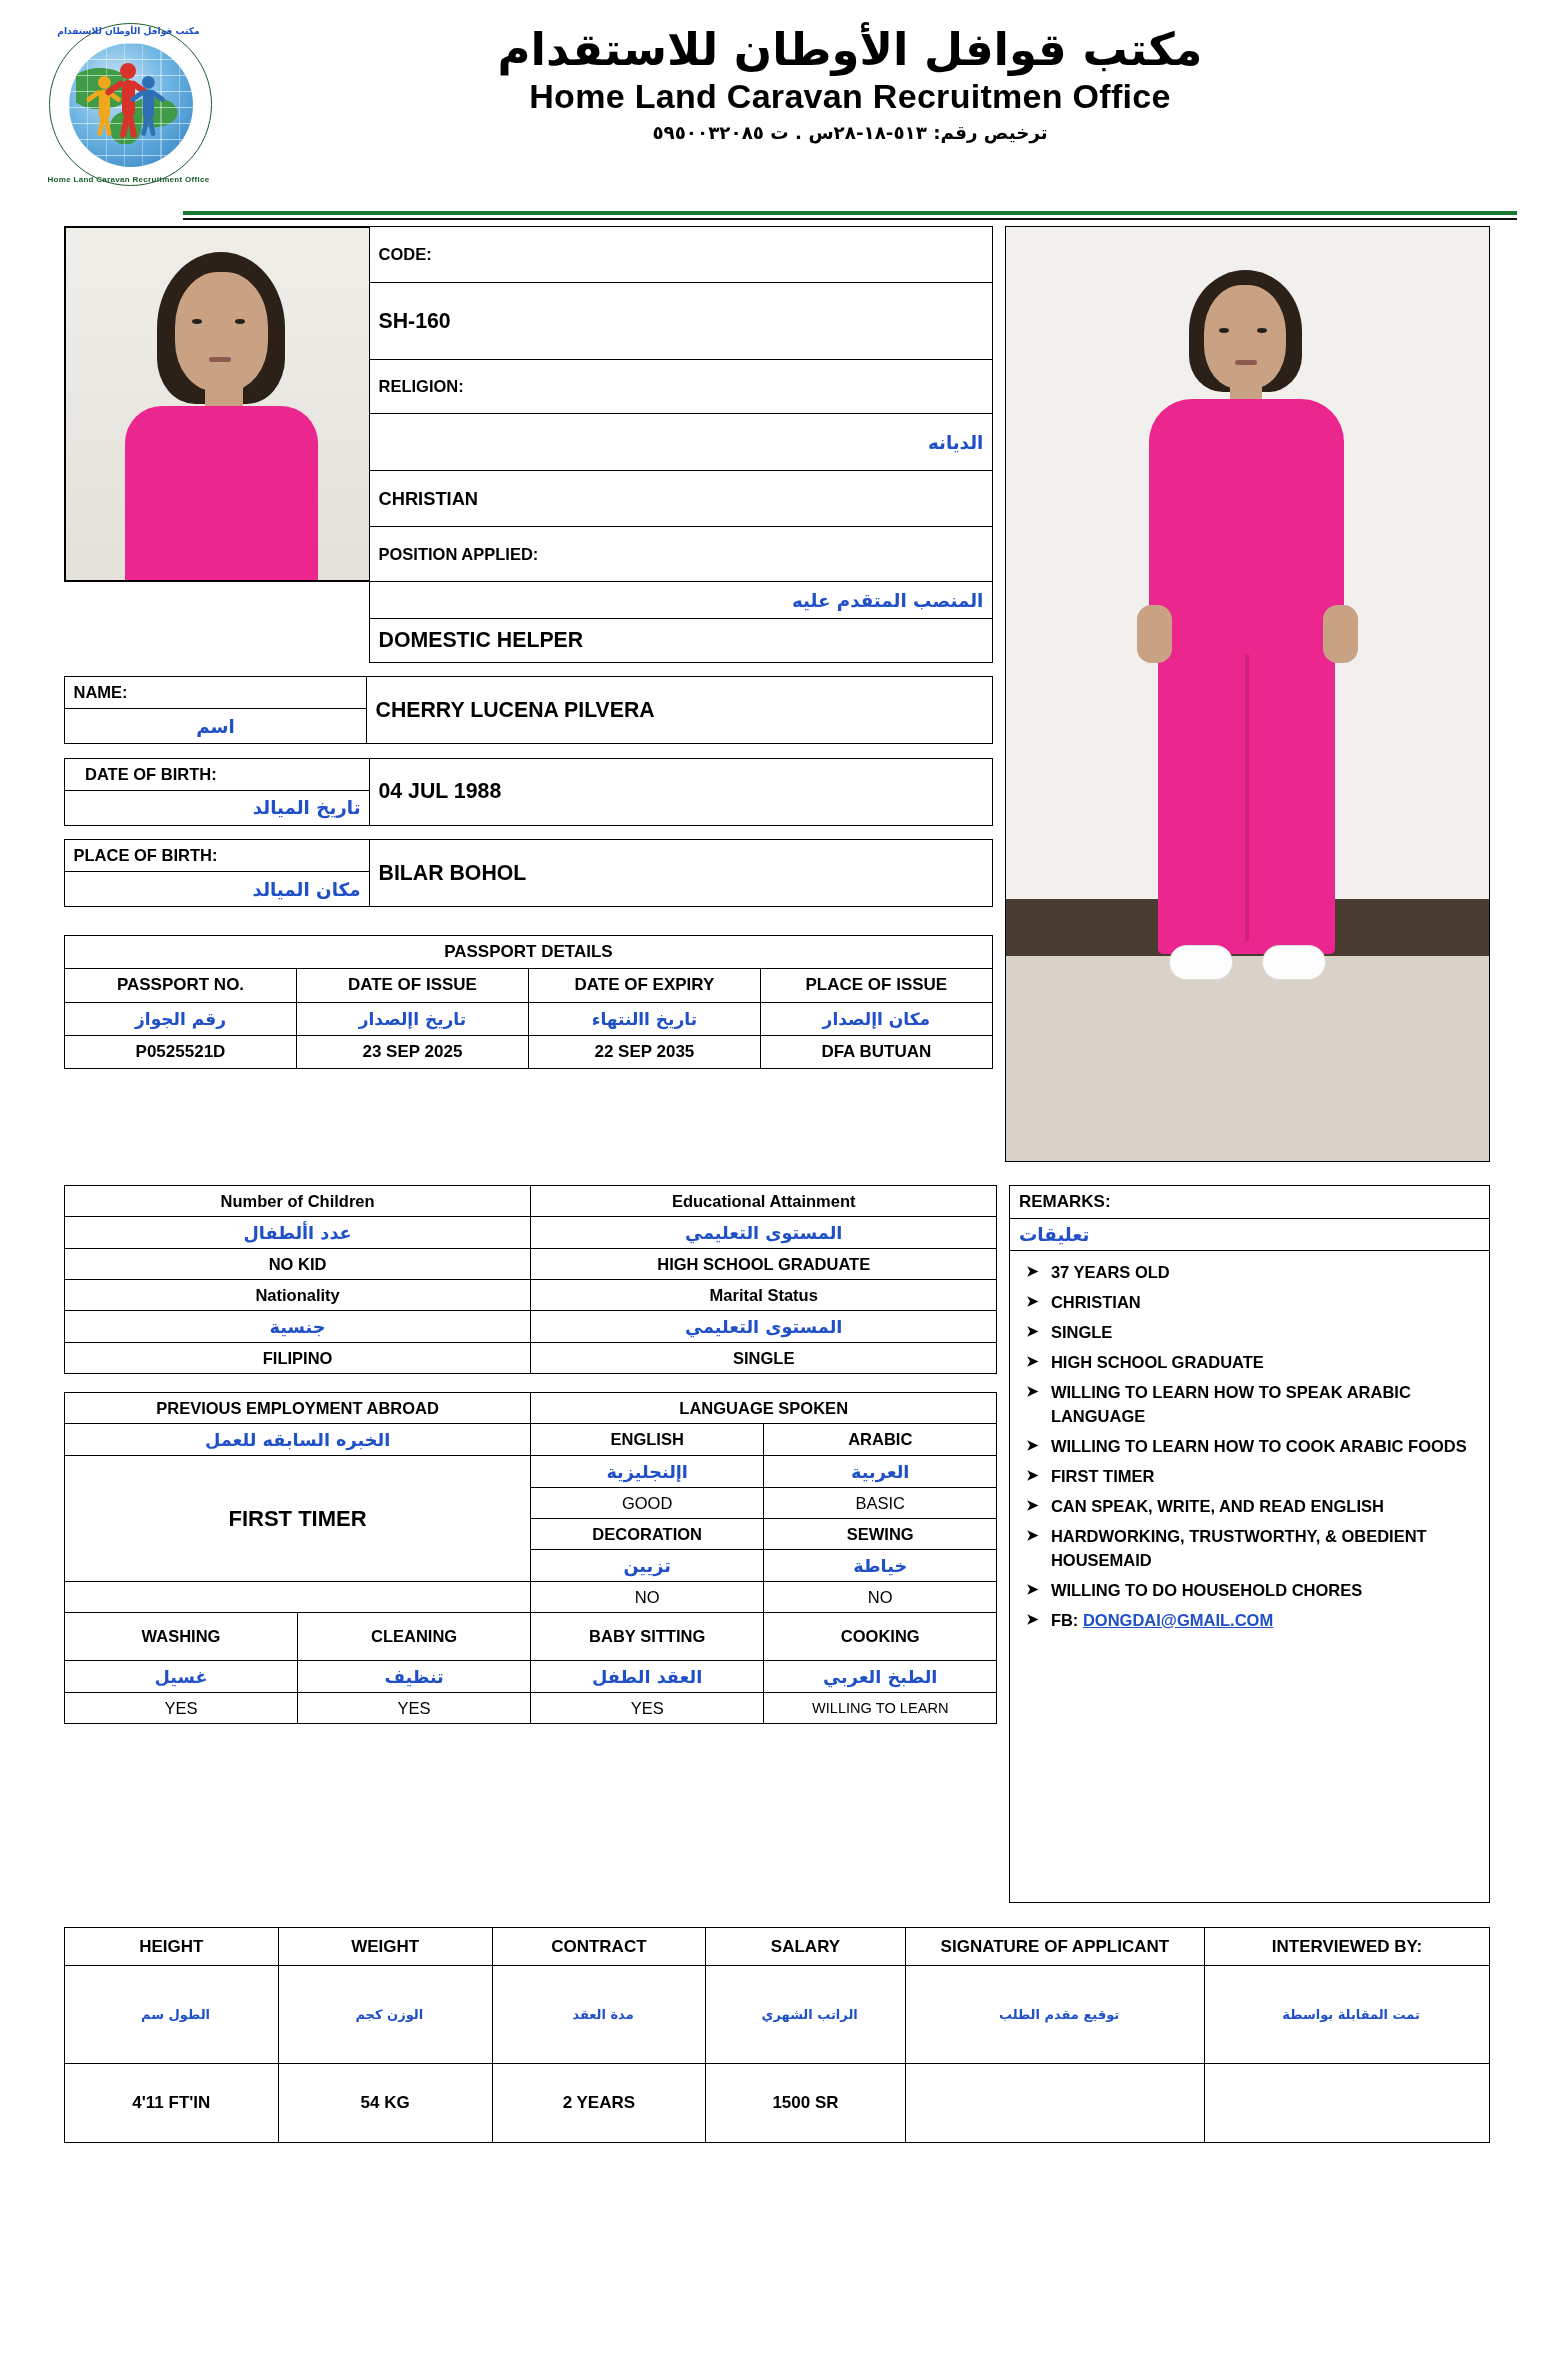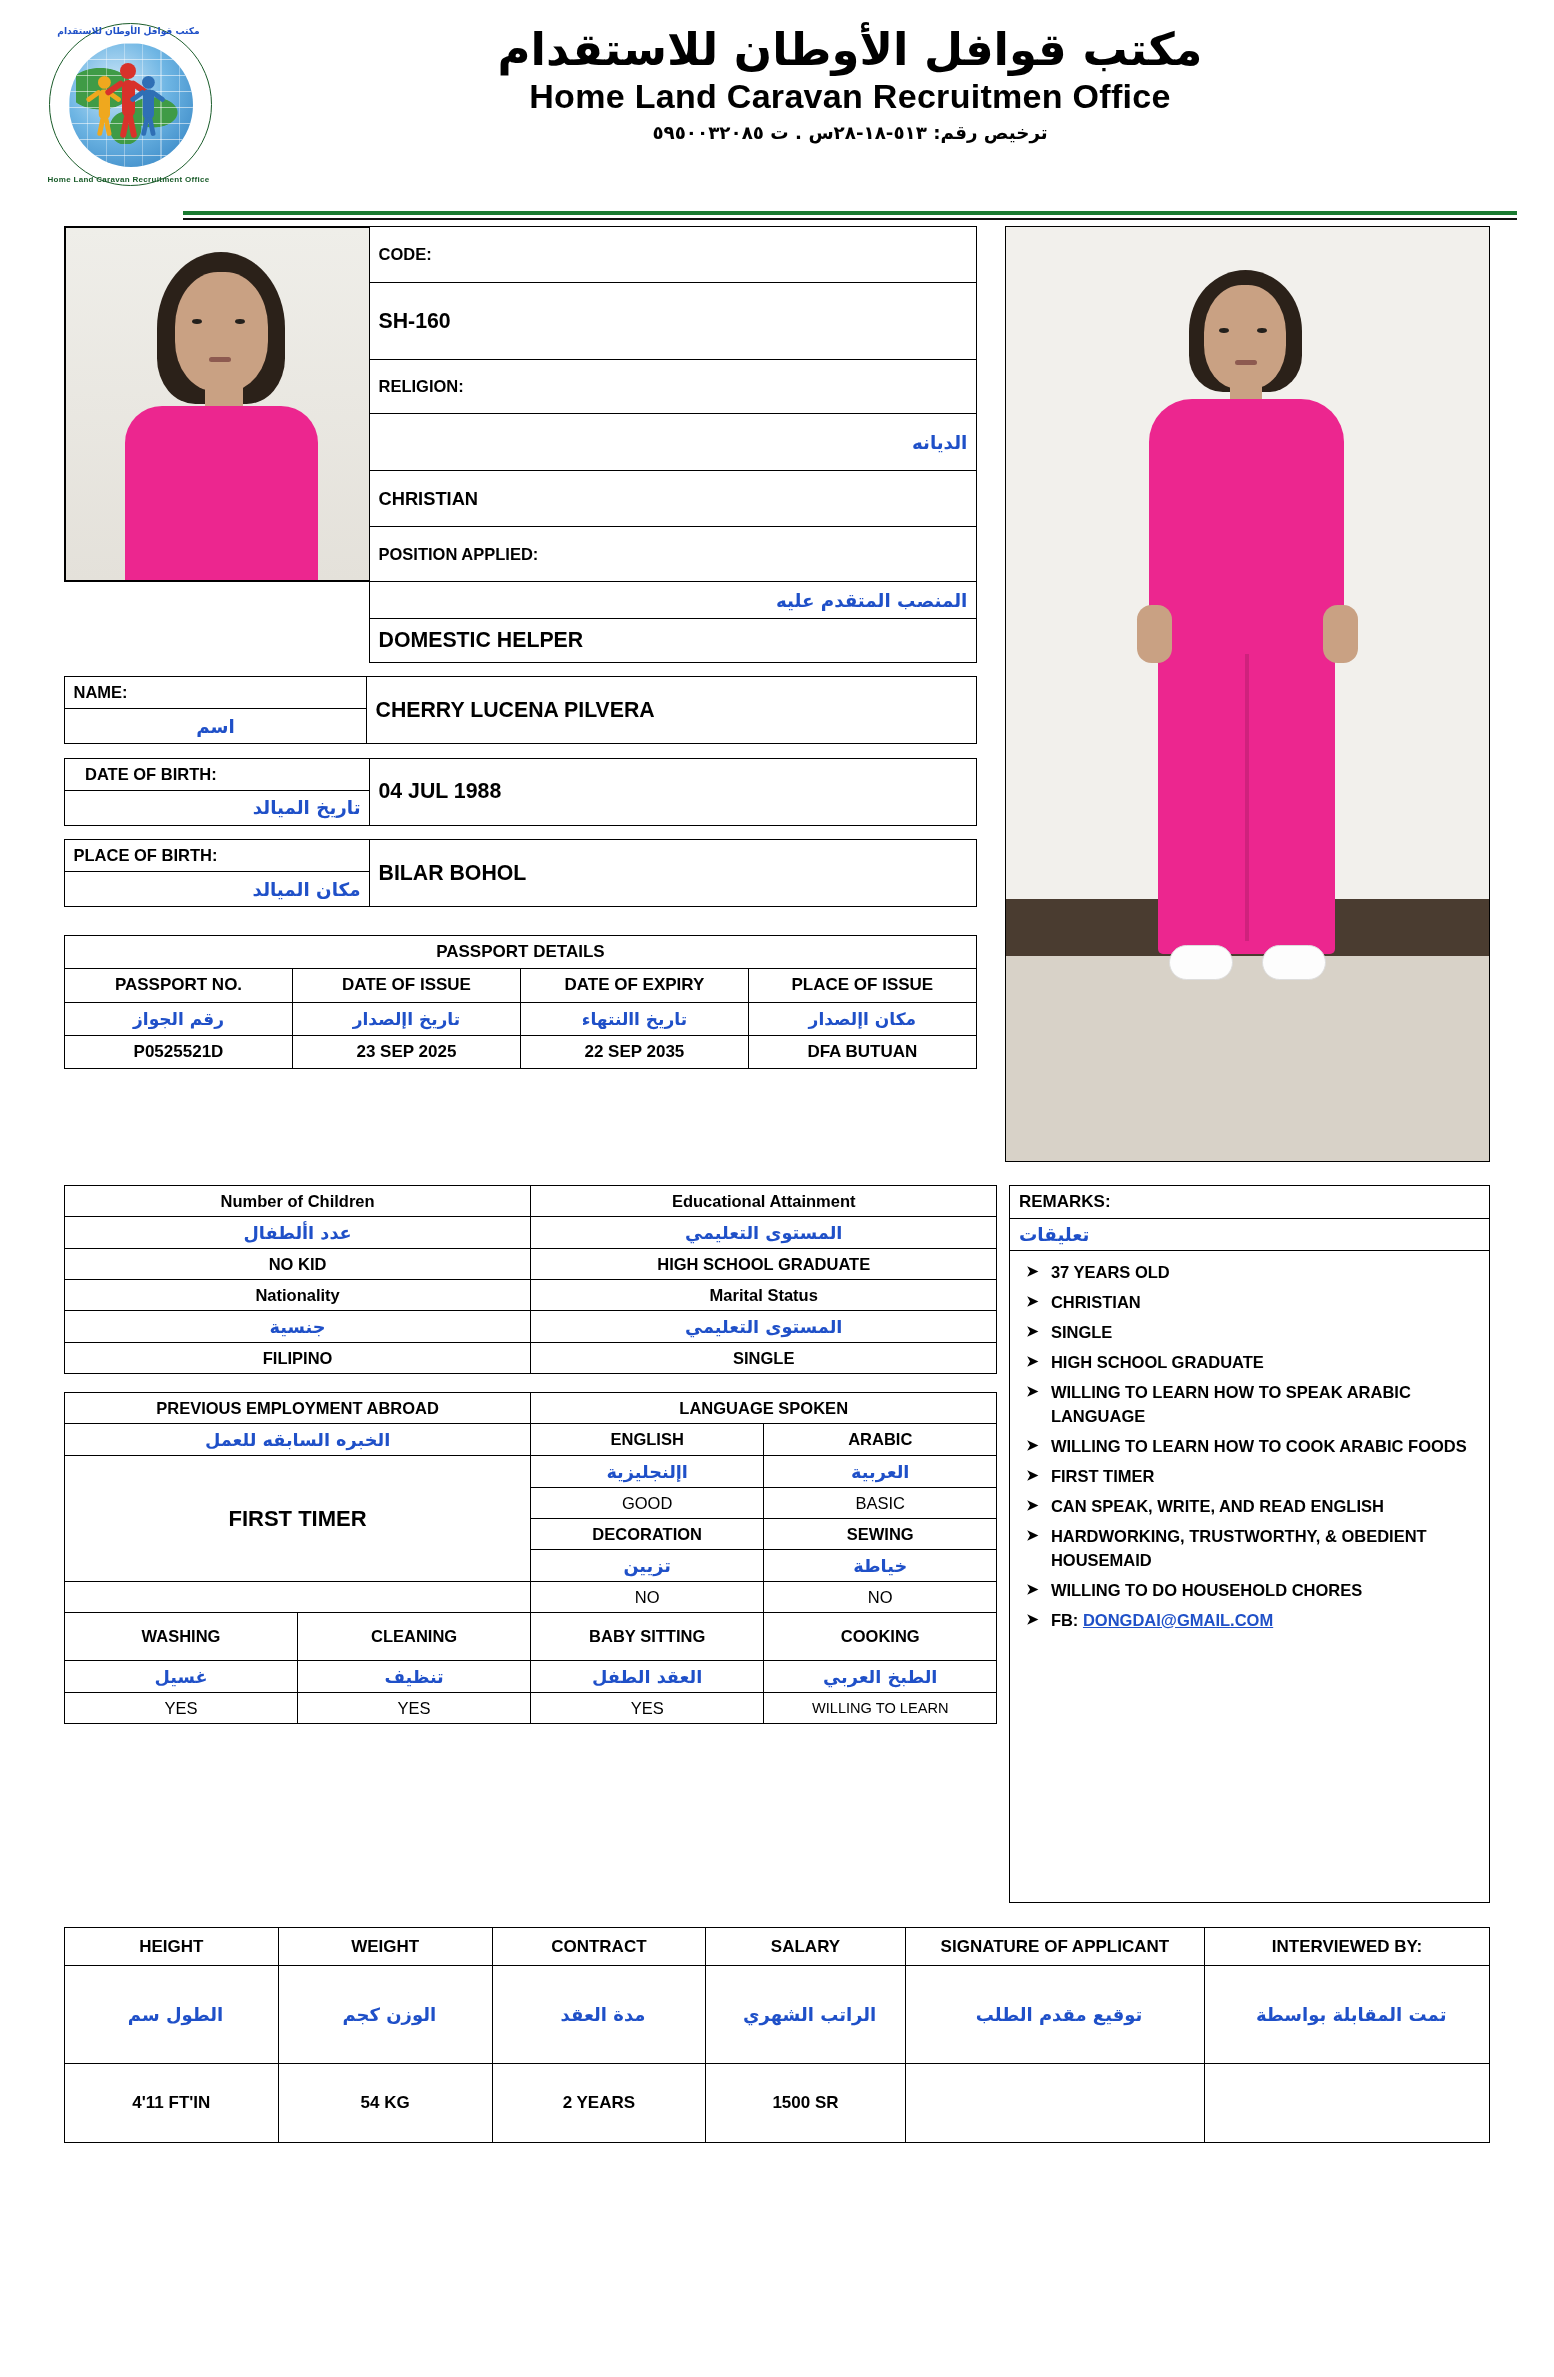--- a/index.html
+++ b/index.html
@@ -114,21 +114,21 @@
   
   .content { padding: 0 64px; }
   table { border-collapse: collapse; }
   td, th { border: 1.2px solid #000; padding: 0; vertical-align: middle; }
   .ar { color:#1f50c8; font-family:"DejaVu Sans", sans-serif; direction: rtl; font-weight:700; }
   .ctr { text-align:center; }
   .lft { text-align:left; }
   .cell { padding: 4.9px 8.5px; }
 
   
-  .top-block { display:flex; gap: 16px; }
+  .top-block { display:flex; gap: 0; }
   .top-left { width: 942px; }
   .top-right { width: 485px; margin-left: 12.2px; }
 
   .photo-box {
     width: 305px; height: 354px; border: 1.2px solid #000; overflow:hidden; position:relative;
     background: #e9e6e0;
   }
   .bigphoto-box {
     width: 485px; height: 936px; border: 1.2px solid #000; overflow:hidden; position:relative;
     background: #eceae5;
@@ -171,21 +171,21 @@
   .link { color:#1f50c8; text-decoration: underline; }
 
   .sub-tbl td, .sub-tbl th { font-size: 16.5px; font-weight: 700; padding: 5.5px 3.7px; text-align:center; }
   .sub-tbl .ar { font-size: 17.7px; }
 
   
   .bottom-block { margin-top: 24.4px; }
   .bottom-tbl { width: 100%; }
   .bottom-tbl th { font-size: 17px; font-weight:700; padding: 8.5px 3.7px; text-align:center; }
   .bottom-tbl td { font-size: 17px; font-weight:700; padding: 9.8px 3.7px; text-align:center; }
-  .bottom-tbl .ar { font-size: 18px; line-height:1.25;padding-left:12px; }
+  .bottom-tbl .ar { font-size: 13px; line-height:1.25;padding-left:12px; }
   .sal { font-size: 16px; }
 </style>
 </head>
 <body>
 
 <div class="page">
 
   <div class="header">
     <div class="logo-wrap">
       <div class="logo-ring"></div>

